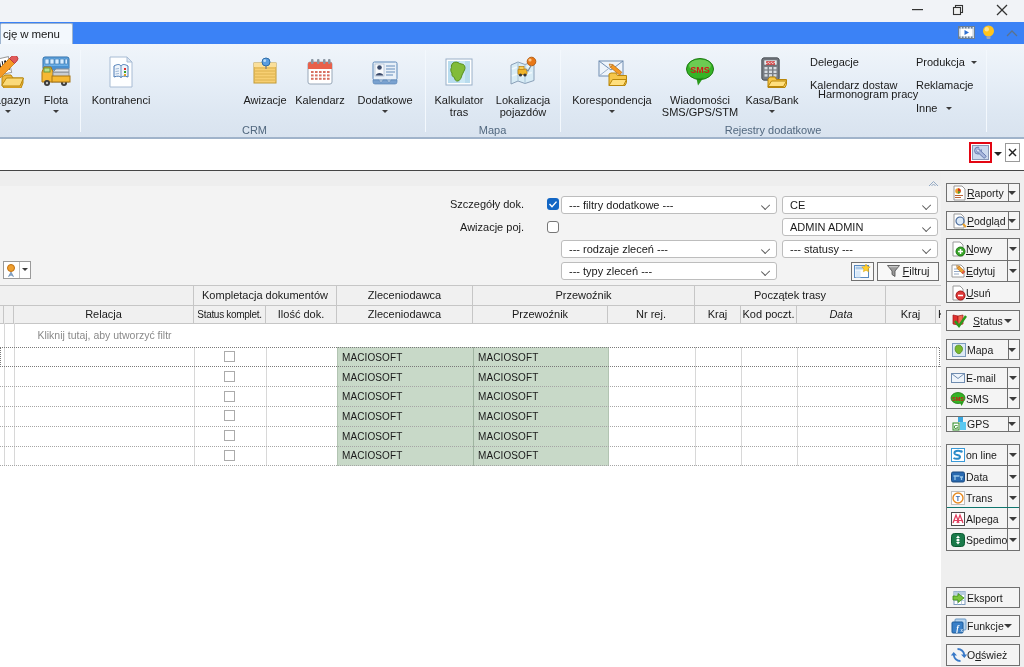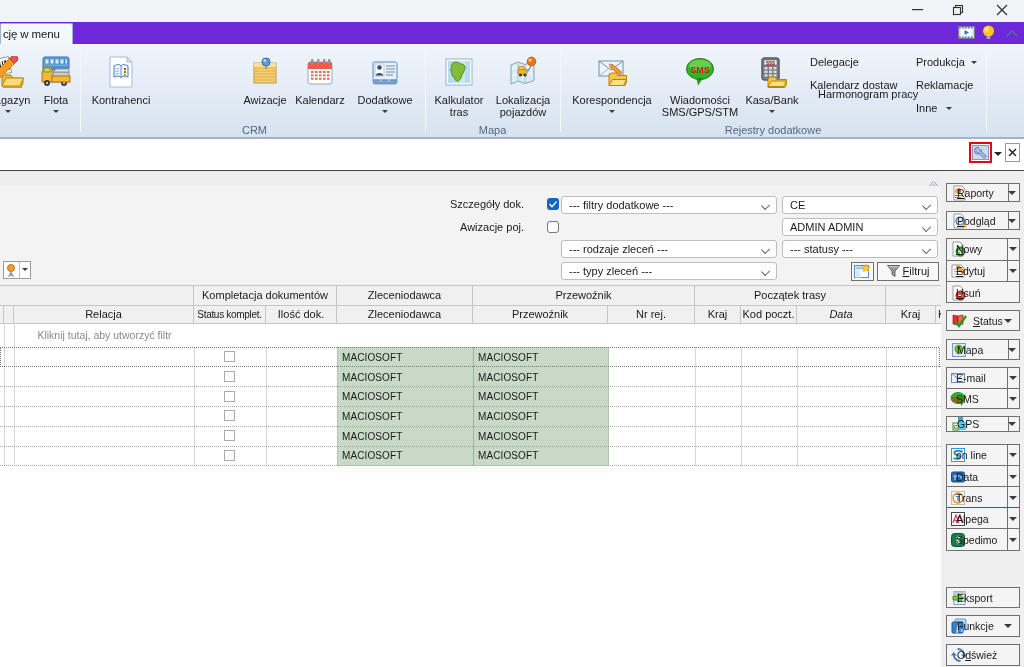--- a/index.html
+++ b/index.html
@@ -13,41 +13,41 @@
 .glab { position:absolute; top:80px; height:12px; font-size:11px; color:#52687f; text-align:center; }
 .combo { position:absolute; height:18px; background:#fff; border:1px solid #bdbdbd; border-radius:3px; line-height:16px; padding-left:7px; }
 .combo::after { content:""; position:absolute; right:7px; top:5px; width:6px; height:6px; border-left:1.4px solid #5a5a5a; border-bottom:1.4px solid #5a5a5a; transform:rotate(-45deg) scale(1,0.85); }
 .hcell { position:absolute; background:#f0f0f0; border-right:1px solid #c6c6c6; border-bottom:1px solid #c6c6c6; text-align:center; overflow:hidden; }
 .vline { position:absolute; width:1px; background:#d8d8d8; }
 .dotline { position:absolute; height:1px; background:repeating-linear-gradient(90deg,#a6a6a6 0 1px,rgba(0,0,0,0) 1px 2px); }
 .cbx { position:absolute; width:11px; height:11px; background:#fff; border:1px solid #ababab; }
 .mso { position:absolute; width:130px; height:11px; line-height:11px; font-size:10px; letter-spacing:0.1px; }
 .sbtn { position:absolute; left:5px; background:#f4f4f4; }
 .sico { position:absolute; left:4px; top:50%; margin-top:-8px; }
-.stxt { position:absolute; left:10px; top:50%; margin-top:-6px; height:12px; line-height:12px; font-size:10.5px; }
+.stxt { position:absolute; left:20px; top:50%; margin-top:-6px; height:12px; line-height:12px; font-size:10.5px; }
 .sarr { position:absolute; right:5px; top:50%; margin-top:-2px; }
 </style>
 </head>
 <body>
 
 <div class="a" style="left:0;top:0;width:1024px;height:22px;background:#f1f3f7;">
   <svg class="a" style="left:912px;top:9px;" width="11" height="2">
       <rect x="0" y="0" width="11" height="1.2" fill="#333"></rect>
     </svg>
   <svg class="a" style="left:952px;top:4px;" width="12" height="12" fill="none" stroke="#333" stroke-width="1.1">
     <rect x="3.5" y="1.5" width="7" height="7"></rect>
       <rect x="1.5" y="3.5" width="7" height="7" fill="#f0f0f0"></rect>
   </svg>
   <svg class="a" style="left:996px;top:4px;" width="12" height="12" stroke="#333" stroke-width="1.2">
     <line x1="1" y1="1" x2="11" y2="11"></line>
       <line x1="11" y1="1" x2="1" y2="11"></line>
   </svg>
 </div>
 
-<div class="a" style="left:0;top:22px;width:1024px;height:35px;background:#6d28d9;">
+<div class="a" style="left:0;top:22px;width:1024px;height:35px;background:#3b82f6;">
   <div class="a" style="left:0;top:1px;width:73px;height:21px;background:#f3f8fd;border:1px solid #9db4cf;border-bottom:none;border-radius:2px 2px 0 0;line-height:20px;padding-left:2px;font-size:11.5px;letter-spacing:-0.15px;">cję w menu</div>
 
   <svg class="a" style="left:958px;top:4px;" width="17" height="13">
     <rect x="0.5" y="0.5" width="16" height="12" fill="#e8eef5" stroke="#6b7f96"></rect>
     <rect x="2" y="2" width="13" height="9" fill="#fff" stroke="#8fa3b8" stroke-width="0.6"></rect>
     <path d="M6.5 4 L11 6.5 L6.5 9 Z" fill="#2f6fd0"></path>
     <g fill="#6b7f96">
         <rect x="1" y="1" width="1.5" height="1.5"></rect>
         <rect x="4" y="1" width="1.5" height="1.5"></rect>
         <rect x="7" y="1" width="1.5" height="1.5"></rect>

